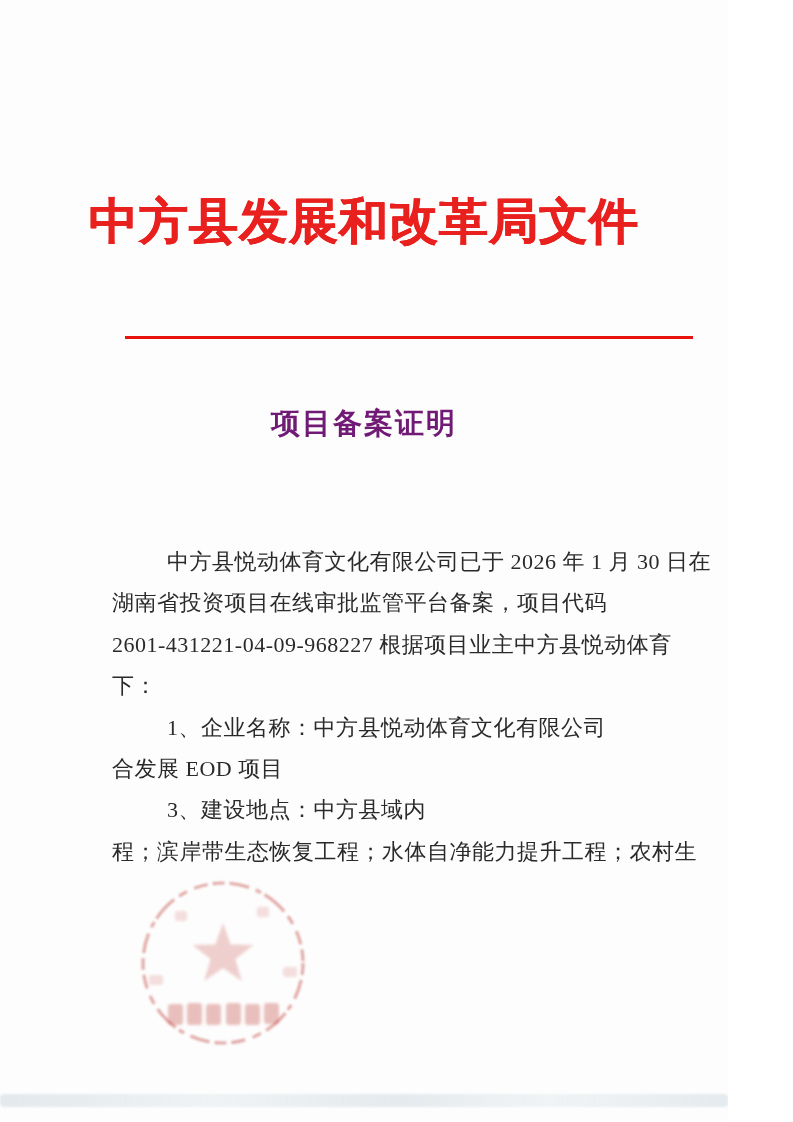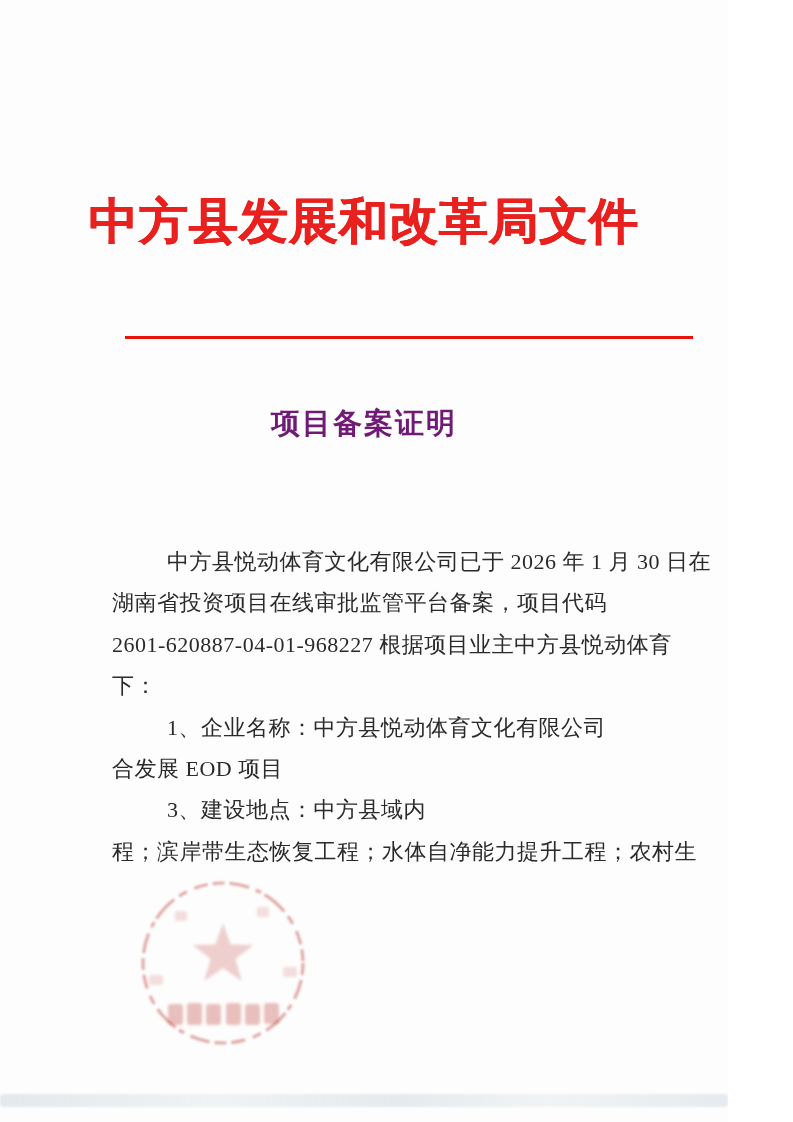--- a/index.html
+++ b/index.html
@@ -101,21 +101,21 @@
 
   <div class="doc-header">中方县发展和改革局文件</div>
 
   <div class="red-rule"></div>
 
   <div class="doc-title">项目备案证明</div>
 
   <div class="doc-body">
     <div class="line indent">中方县悦动体育文化有限公司已于 2026 年 1 月 30 日在</div>
     <div class="line">湖南省投资项目在线审批监管平台备案，项目代码</div>
-    <div class="line">2601-620887-04-01-968227 根据项目业主中方县悦动体育</div>
+    <div class="line">2601-431221-04-09-968227 根据项目业主中方县悦动体育</div>
     <div class="line">下：</div>
     <div class="line indent">1、企业名称：中方县悦动体育文化有限公司</div>
     <div class="line">合发展 EOD 项目</div>
     <div class="line indent">3、建设地点：中方县域内</div>
     <div class="line">程；滨岸带生态恢复工程；水体自净能力提升工程；农村生</div>
   </div>
 
   <div class="seal">
     <svg width="172" height="172" viewBox="0 0 172 172" xmlns="http://www.w3.org/2000/svg">
       <defs>

